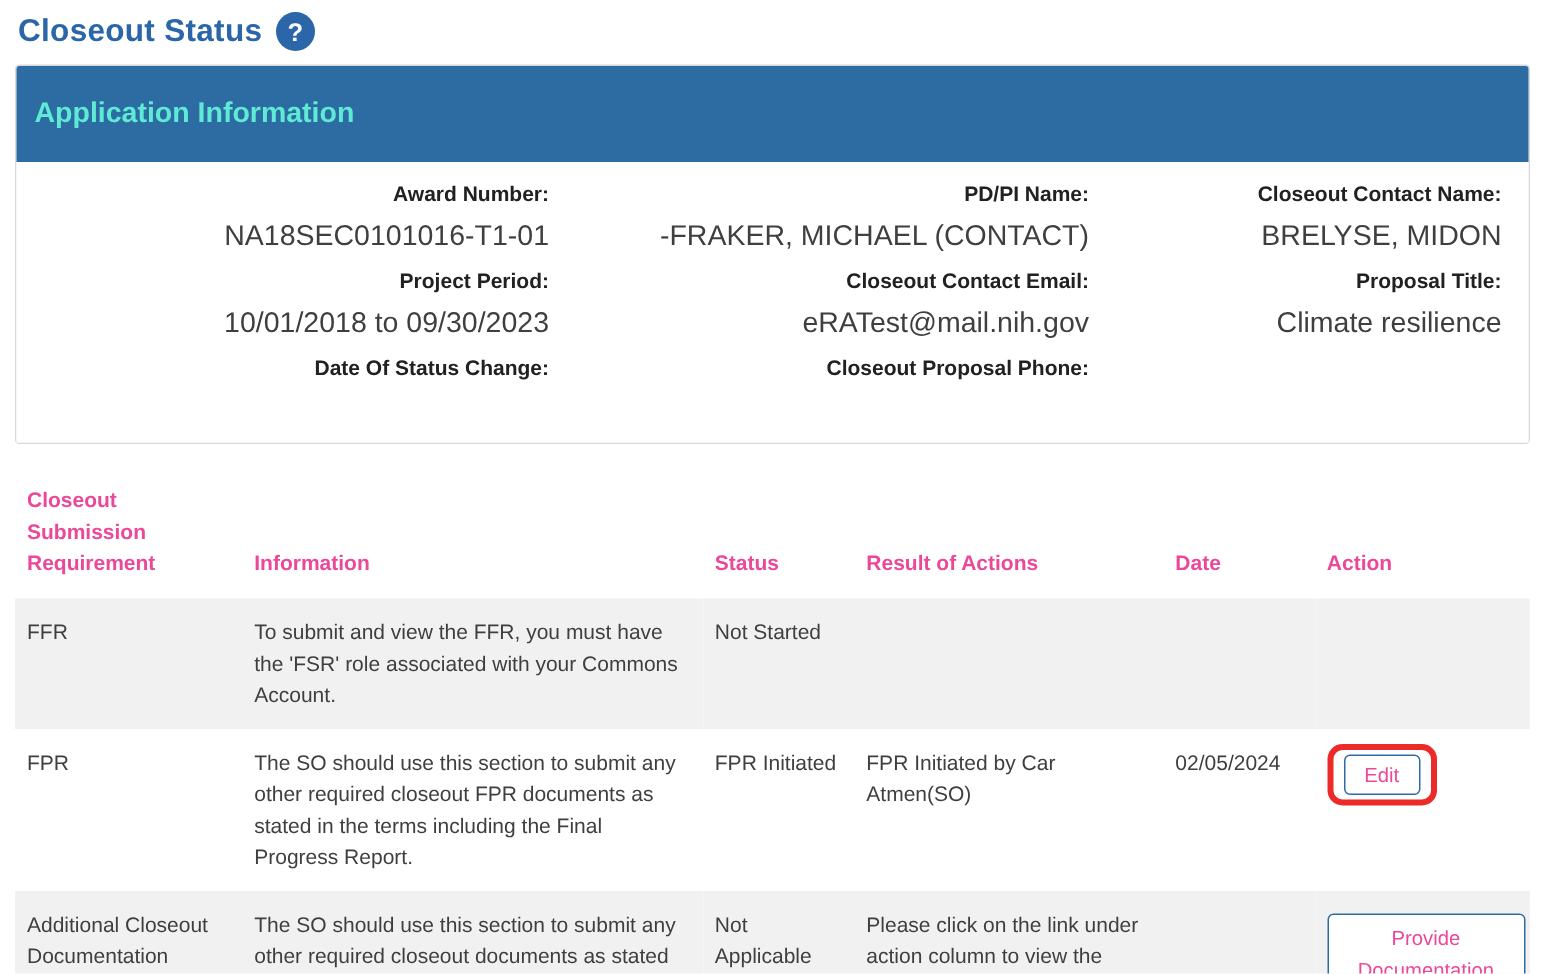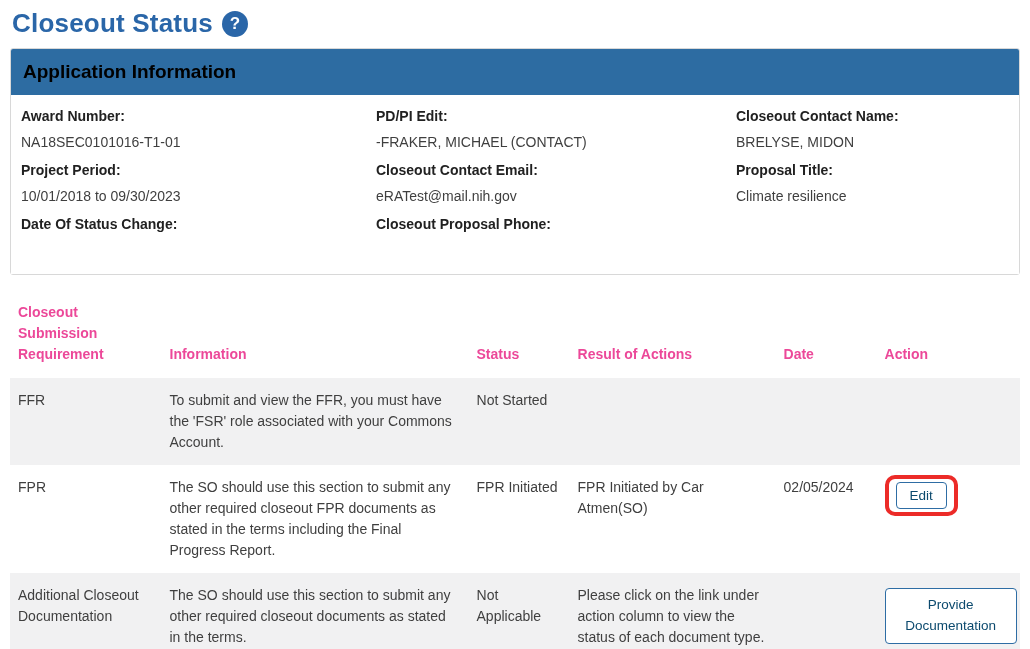--- a/index.html
+++ b/index.html
@@ -8,67 +8,67 @@
     width: 1030px; height: 649px;
     font-family: "Liberation Sans", sans-serif;
     color: #3f3f3f;
     overflow: hidden;
   }
   .page { padding: 6px 10px 0 10px; }
 
   
   .page-header { display: flex; align-items: center; gap: 9px; padding: 2px 0 9px 2px; }
   .page-title {
-    font-size: 26px; font-weight: bold; color: #2a66a8;
+    font-size: 21px; font-weight: bold; color: #2a66a8;
     letter-spacing: 0.2px;
   }
   .help-icon {
     width: 26px; height: 26px; border-radius: 50%;
     background: #2a66a8; color: #ffffff;
     font-size: 17px; font-weight: bold;
     display: inline-flex; align-items: center; justify-content: center;
     cursor: pointer; line-height: 1;
   }
 
   
   .panel { border: 1px solid #d8d8d8; border-radius: 3px; }
   .panel-heading {
-    background: #2d6ca2; color: #000000;
-    height: 46px; display: flex; align-items: center; justify-content: space-between;
+    background: #2d6ca2; color: #5eead4;
+    height: 64px; display: flex; align-items: center; justify-content: space-between;
     padding: 0 14px 0 12px; border-radius: 2px 2px 0 0;
   }
   .panel-title { font-size: 19px; font-weight: bold; }
   .omb-text { font-size: 13.5px; align-self: center; margin-top: 6px; }
   .panel-body {
     display: grid; grid-template-columns: 355px 360px auto;
     padding: 13px 8px 4px 10px; background: #ffffff;
   }
-  .field { margin-bottom: 10px; padding-right: 10px; }
+  .field { margin-bottom: 10px; padding-right: 10px; text-align: right; }
   .field-label { font-size: 14px; font-weight: bold; color: #212121; margin-bottom: 10px; }
-  .field-value { font-size: 14px; color: #3f3f3f; min-height: 18px; }
+  .field-value { font-size: 19px; color: #3f3f3f; min-height: 18px; }
 
   
   table.closeout { border-collapse: collapse; table-layout: fixed; width: 1010px; margin-top: 15px; }
   table.closeout th {
     vertical-align: bottom; text-align: left;
     font-size: 14px; font-weight: bold; color: #ec4899;
     padding: 12px 10px 13px 8px; line-height: 21px;
   }
   table.closeout td {
     vertical-align: top; text-align: left;
     font-size: 14px; color: #3f3f3f;
     padding: 12px 10px 12px 8px; line-height: 21px;
   }
   tr.row-alt { background: #f1f1f2; }
   td.cell-action { padding-top: 5px; padding-left: 0; }
 
   .btn {
     display: inline-block; background: #ffffff;
     border: 1px solid #2e6da4; border-radius: 4px;
-    color: #0c4a6e; font-size: 13.5px; font-family: "Liberation Sans", sans-serif;
+    color: #ec4899; font-size: 13.5px; font-family: "Liberation Sans", sans-serif;
     cursor: pointer; text-align: center;
   }
   .btn-edit { padding: 5px 13px; }
   .btn-provide { width: 132px; padding: 6px 8px; line-height: 1.55; margin-top: 3px; }
 
   .red-highlight {
     display: inline-block;
     border: 4px solid #ec2b28; border-radius: 10px;
     padding: 3px 7px; margin-top: -2px;
   }
@@ -87,21 +87,21 @@
     <div class="panel-heading">
       <span class="panel-title">Application Information</span>
     </div>
     <div class="panel-body">
 
       <div class="field">
         <div class="field-label">Award Number:</div>
         <div class="field-value">NA18SEC0101016-T1-01</div>
       </div>
       <div class="field">
-        <div class="field-label">PD/PI Edit:</div>
+        <div class="field-label">PD/PI Name:</div>
         <div class="field-value">-FRAKER, MICHAEL (CONTACT)</div>
       </div>
       <div class="field">
         <div class="field-label">Closeout Contact Name:</div>
         <div class="field-value">BRELYSE, MIDON</div>
       </div>
 
       <div class="field">
         <div class="field-label">Project Period:</div>
         <div class="field-value">10/01/2018 to 09/30/2023</div>

